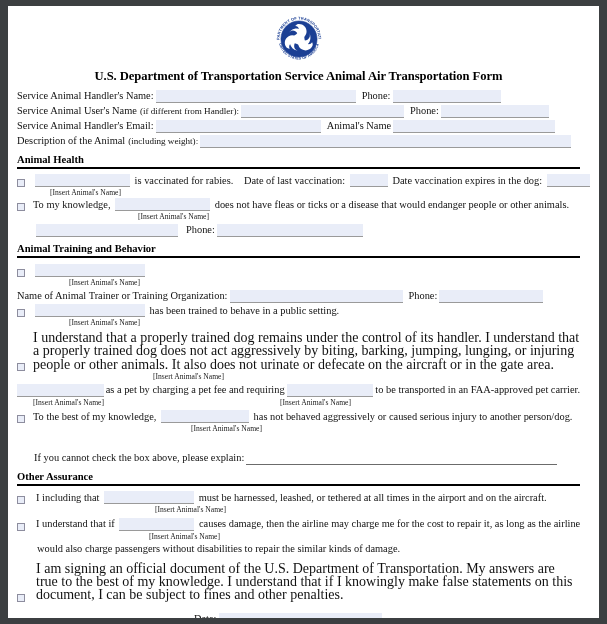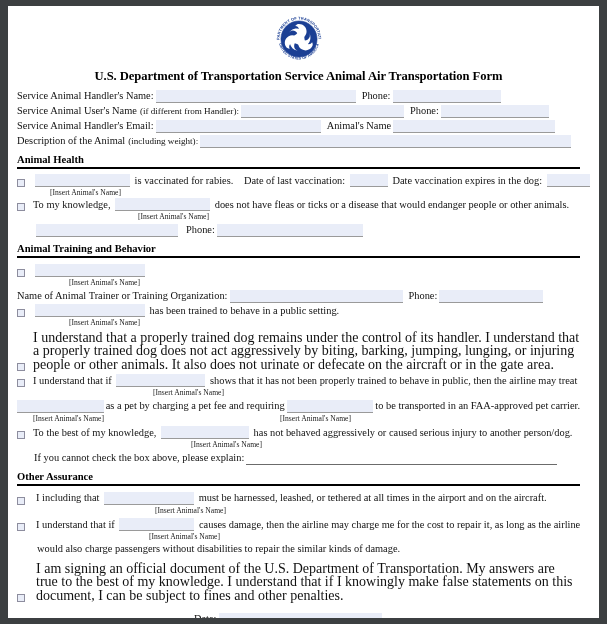--- a/index.html
+++ b/index.html
@@ -265,28 +265,20 @@
     </div>
     <div class="hint-row" style="margin-left:36px">
       <span class="hint">[Insert Animal's Name]</span>
     </div>
 
     <div class="cb-item" style="margin-top:3px">
       <span class="cbox"></span>
       <span class="cb-body para">I understand that a properly trained dog remains under the control of its handler.  I understand that a properly trained dog does not act aggressively by biting, barking, jumping, lunging, or injuring people or other animals.  It also does not urinate or defecate on the aircraft or in the gate area.</span>
     </div>
 
-    <div class="cb-item" style="margin-top:3px">
-      <span class="cbox"></span>
-      <span class="cb-body nowrap">
-        <span>I understand that if</span>
-        <span class="fld" style="width:89px"></span>
-        <span>shows that it has not been properly trained to behave in public, then the airline may treat</span>
-      </span>
-    </div>
     <div class="hint-row" style="margin-left:120px">
       <span class="hint">[Insert Animal's Name]</span>
     </div>
 
     <div class="row" style="margin-top:1px">
       <span class="fld" style="width:88px;margin-left:0"></span>
       <span class="lbl">as a pet by charging a pet fee and requiring</span>
       <span class="fld" style="width:88px"></span>
       <span class="lbl">to be transported in an FAA-approved pet carrier.</span>
     </div>
@@ -300,21 +292,21 @@
       <span class="cb-body nowrap">
         <span>To the best of my knowledge,</span>
         <span class="fld" style="width:88px"></span>
         <span>has not behaved aggressively or caused serious injury to another person/dog.</span>
       </span>
     </div>
     <div class="hint-row" style="margin-left:158px">
       <span class="hint">[Insert Animal's Name]</span>
     </div>
 
-    <div class="row indent" style="margin-top:1px">
+    <div class="row indent" style="margin-top:17px">
       <span class="lbl">If you cannot check the box above, please explain:</span>
       <span class="fld plain" style="width:311px"></span>
     </div>
 
     <div class="section-hdr">Other Assurance</div>
 
     <div class="cb-item">
       <span class="cbox"></span>
       <span class="cb-body nowrap" style="margin-left:3px">
         <span>I including that</span>

